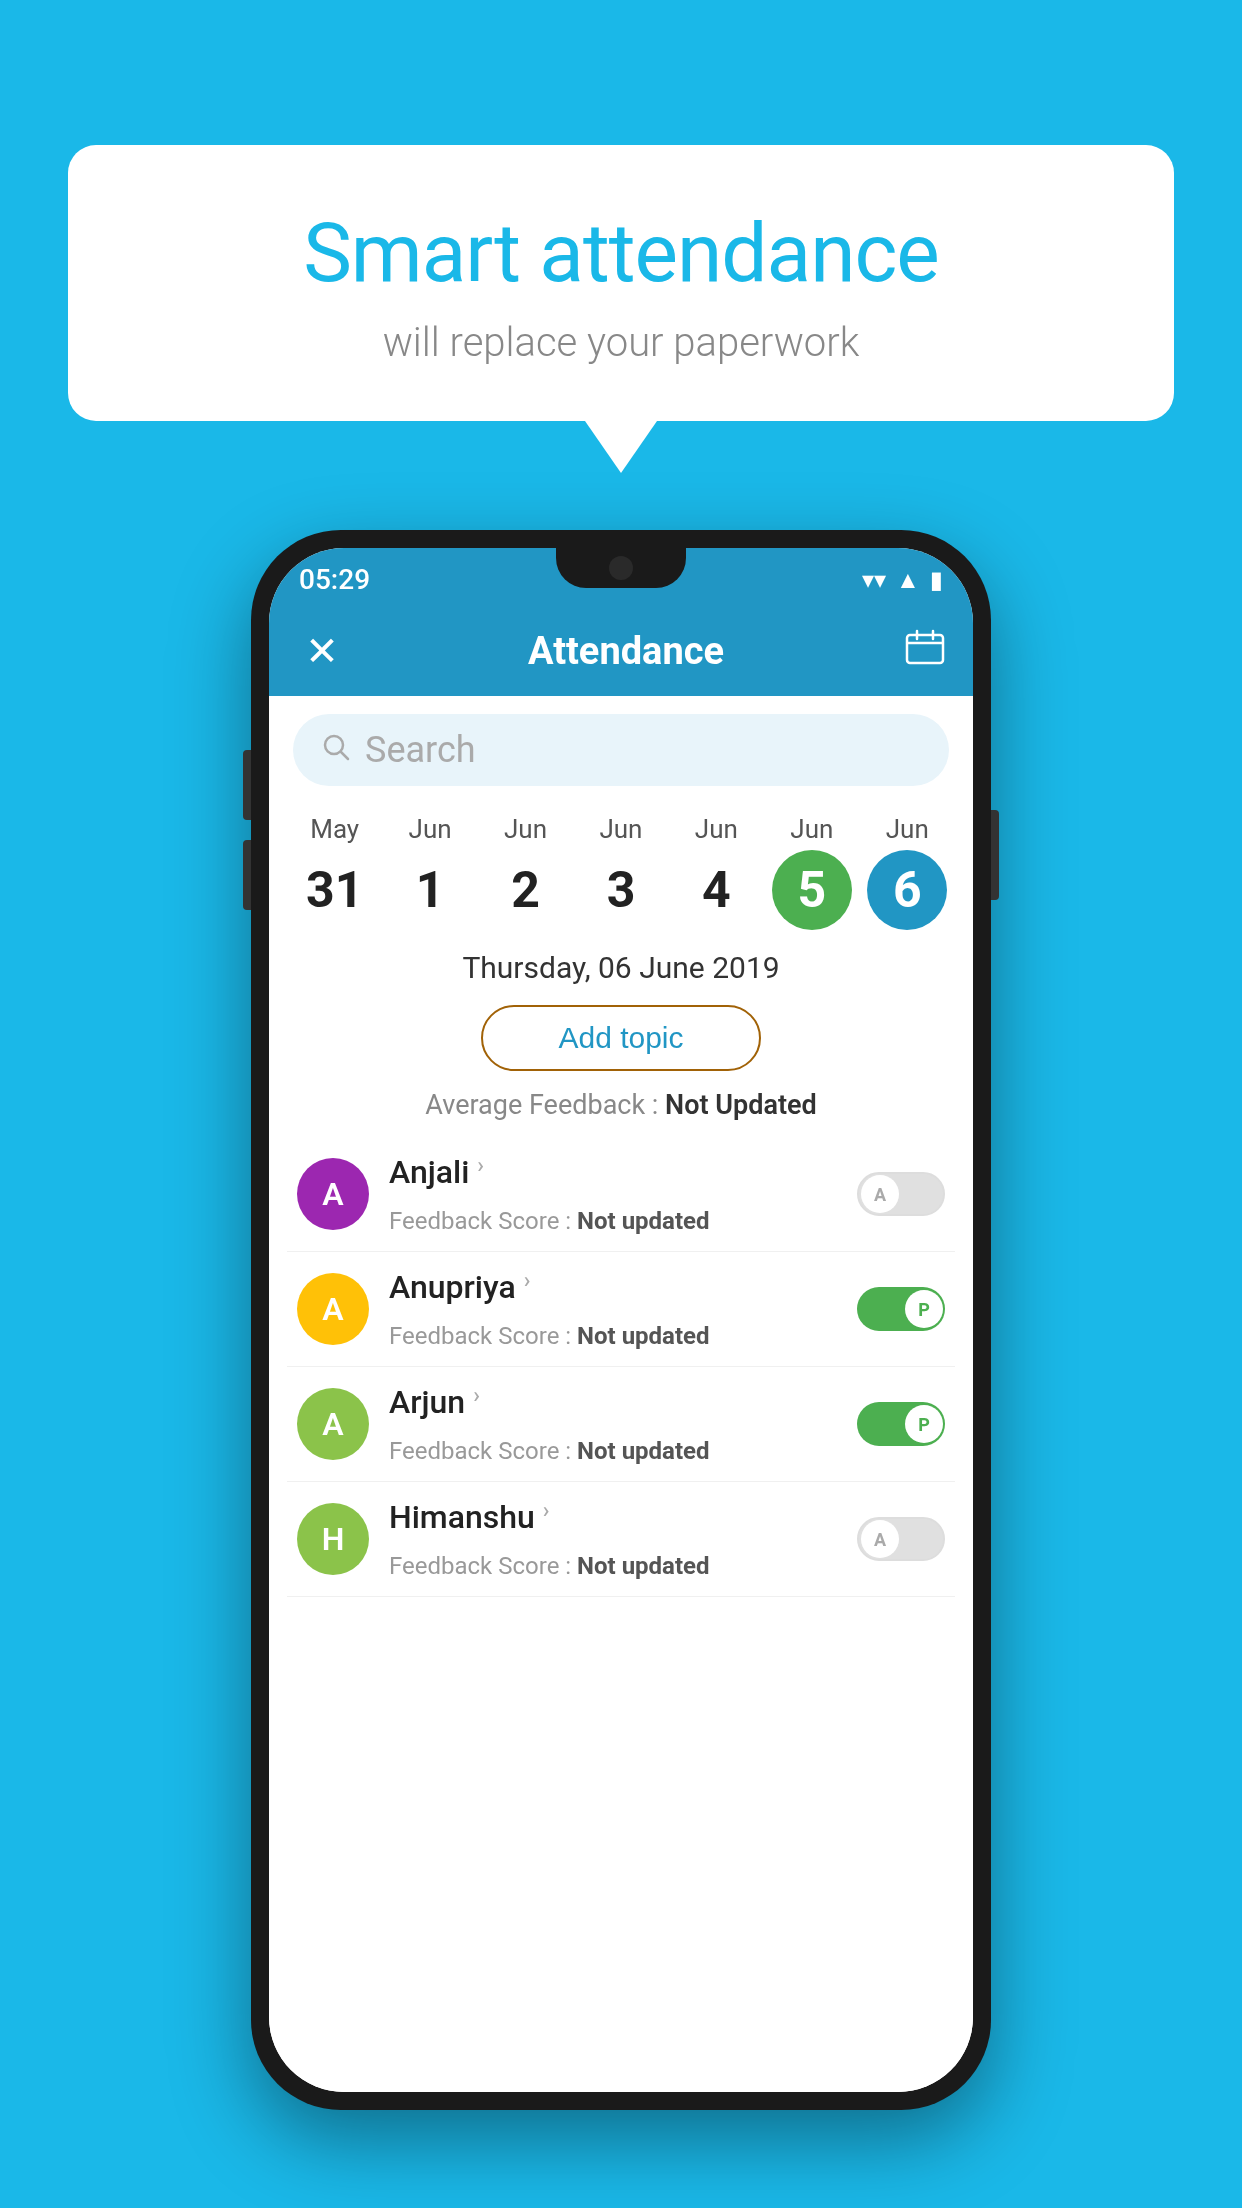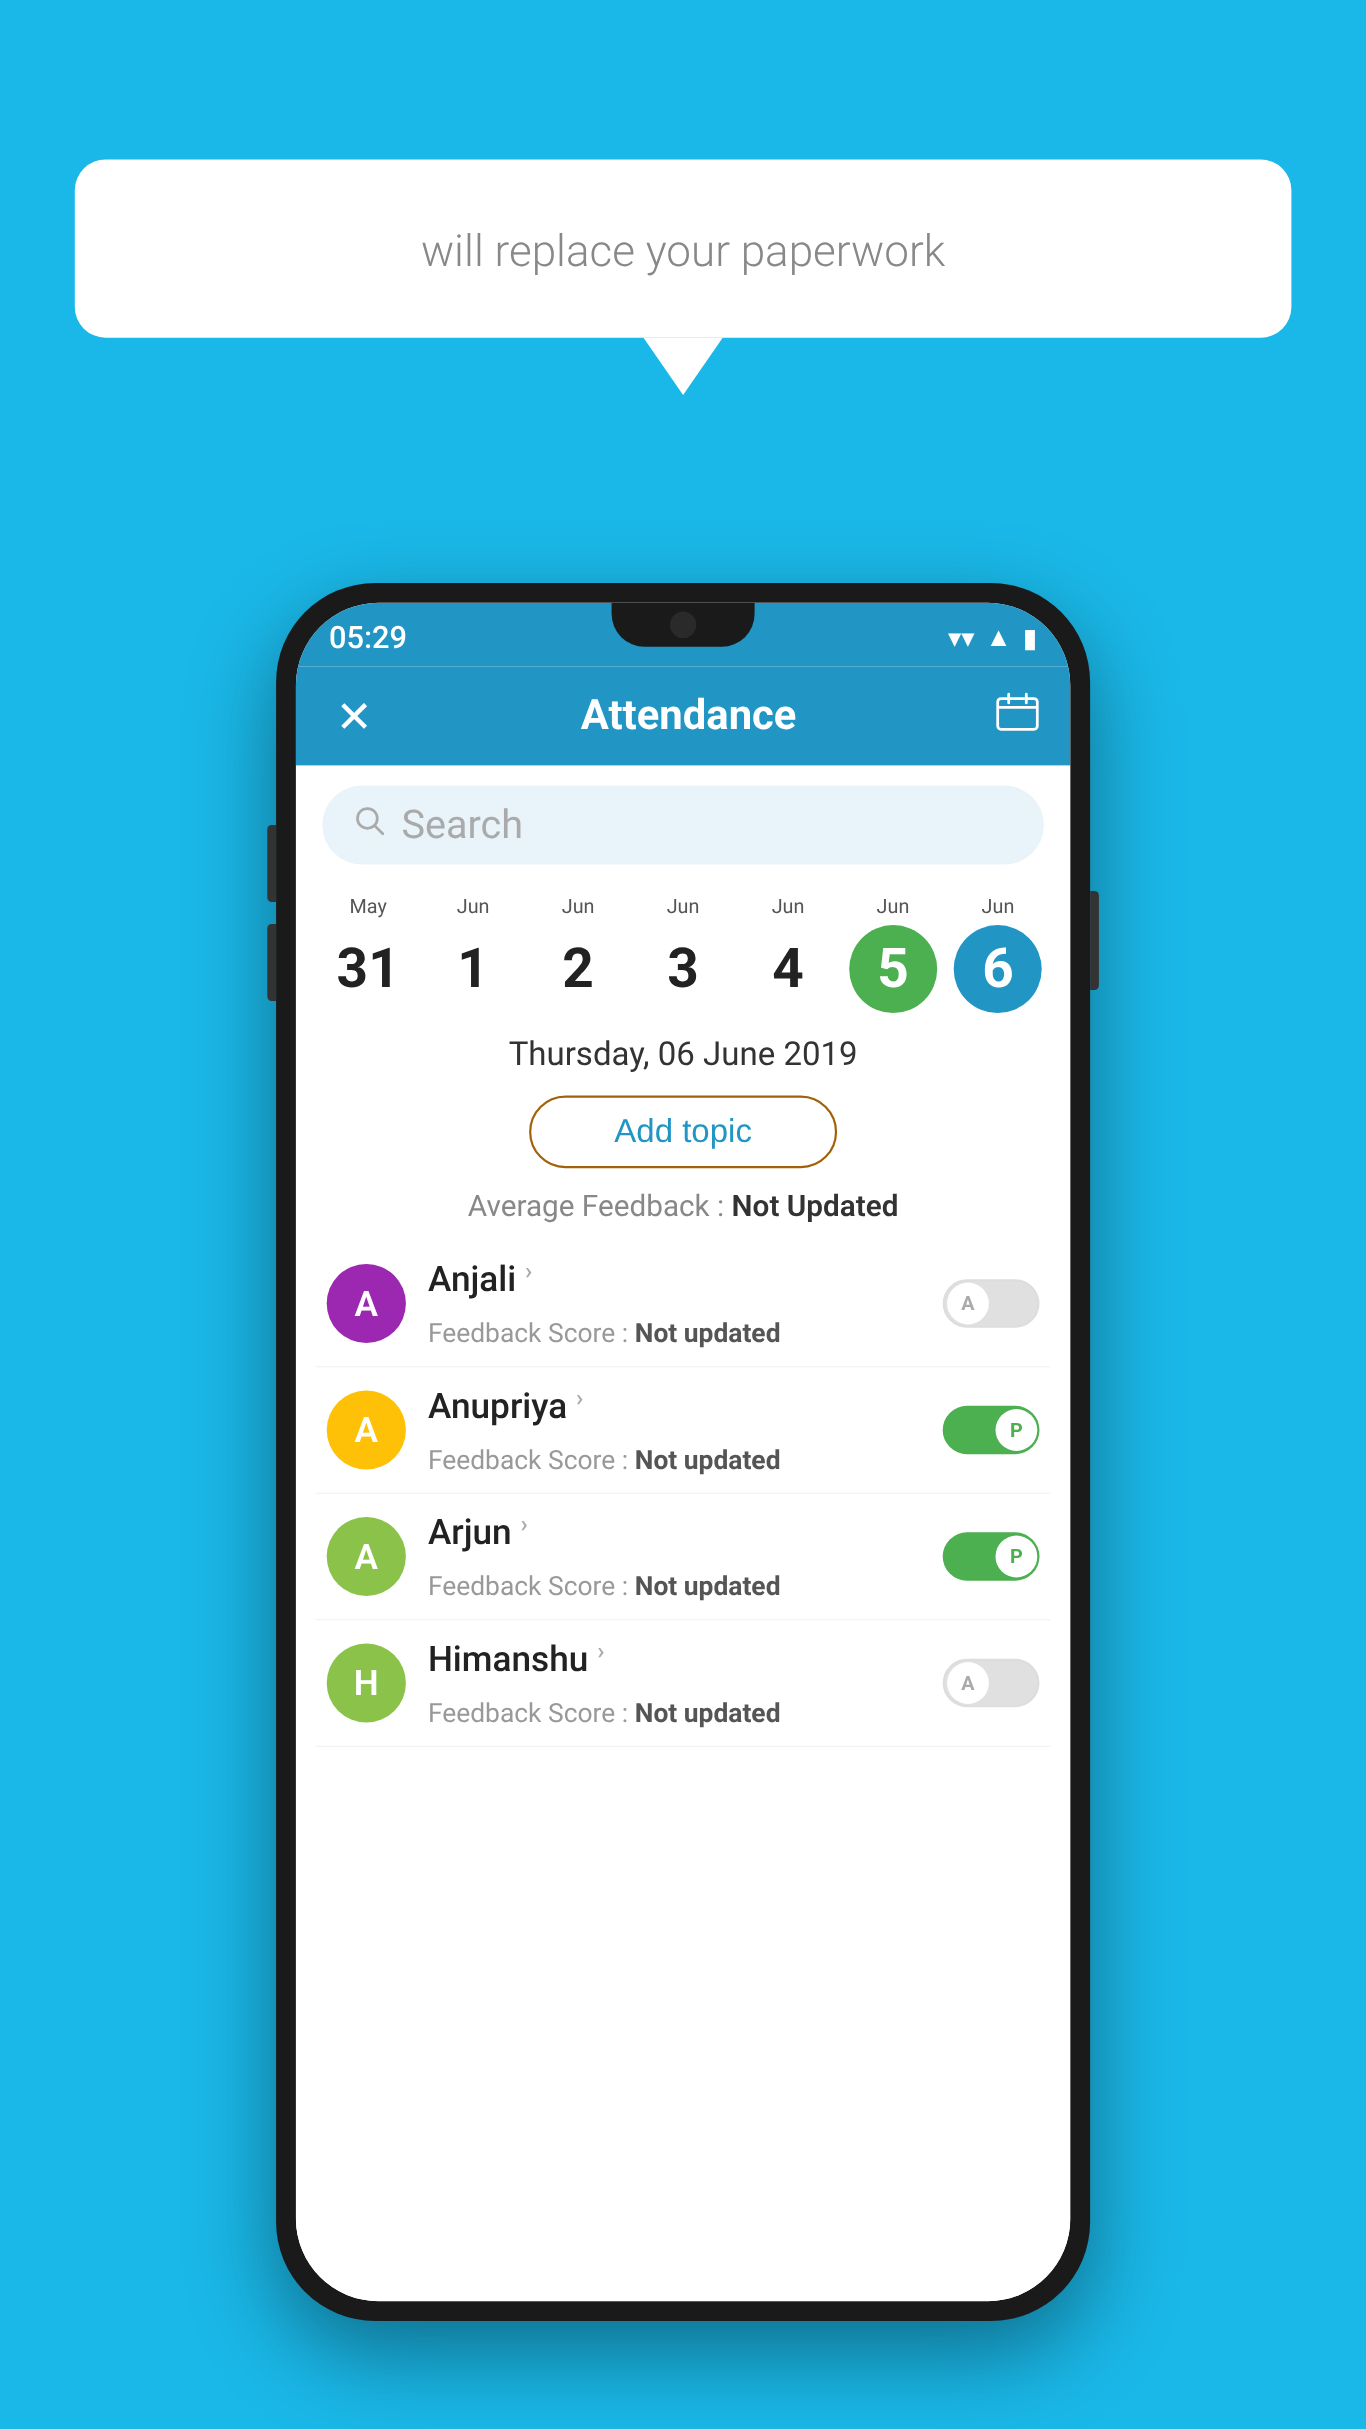--- a/index.html
+++ b/index.html
@@ -199,21 +199,21 @@
     }
 
     .date-item {
       display: flex;
       flex-direction: column;
       align-items: center;
       gap: 6px;
     }
 
     .date-month {
-      font-size: 18px;
+      font-size: 26px;
       color: #555;
       font-weight: 400;
     }
 
     .date-num {
       font-size: 50px;
       font-weight: 700;
       color: #222;
       width: 80px;
       height: 80px;
@@ -406,20 +406,21 @@
       background: #fff;
       height: calc(100% - 148px);
       overflow: hidden;
     }
   </style>
 </head>
 <body>
 
 <div class="speech-bubble-container">
   <div class="speech-bubble">
+    <div class="title">Smart attendance</div>
     <div class="subtitle">will replace your paperwork</div>
   </div>
 </div>
 
 <div class="phone-wrapper">
   <div class="phone-outer">
 
     <div class="phone-btn-right"></div>
     <div class="phone-btn-left-vol"></div>
     <div class="phone-btn-left-vol2"></div>

